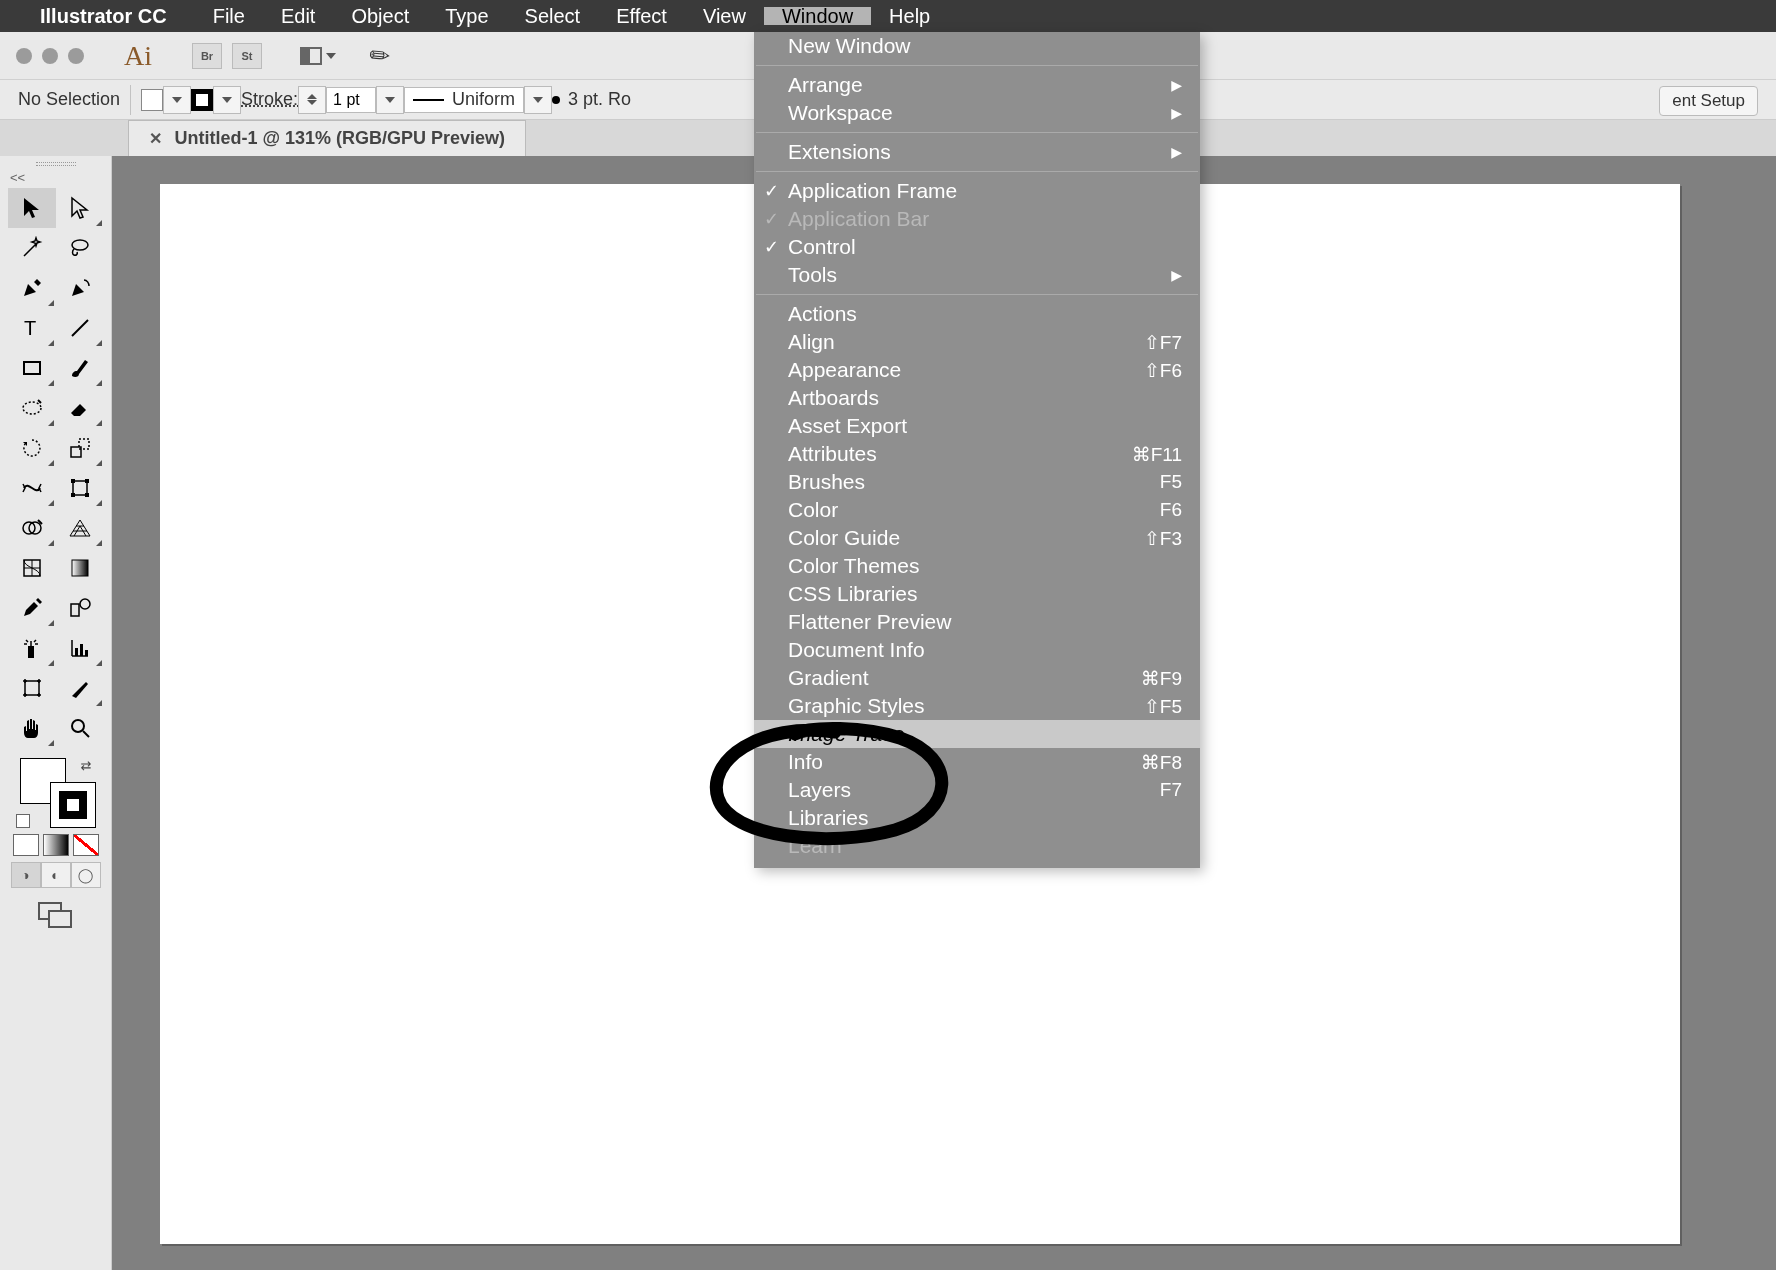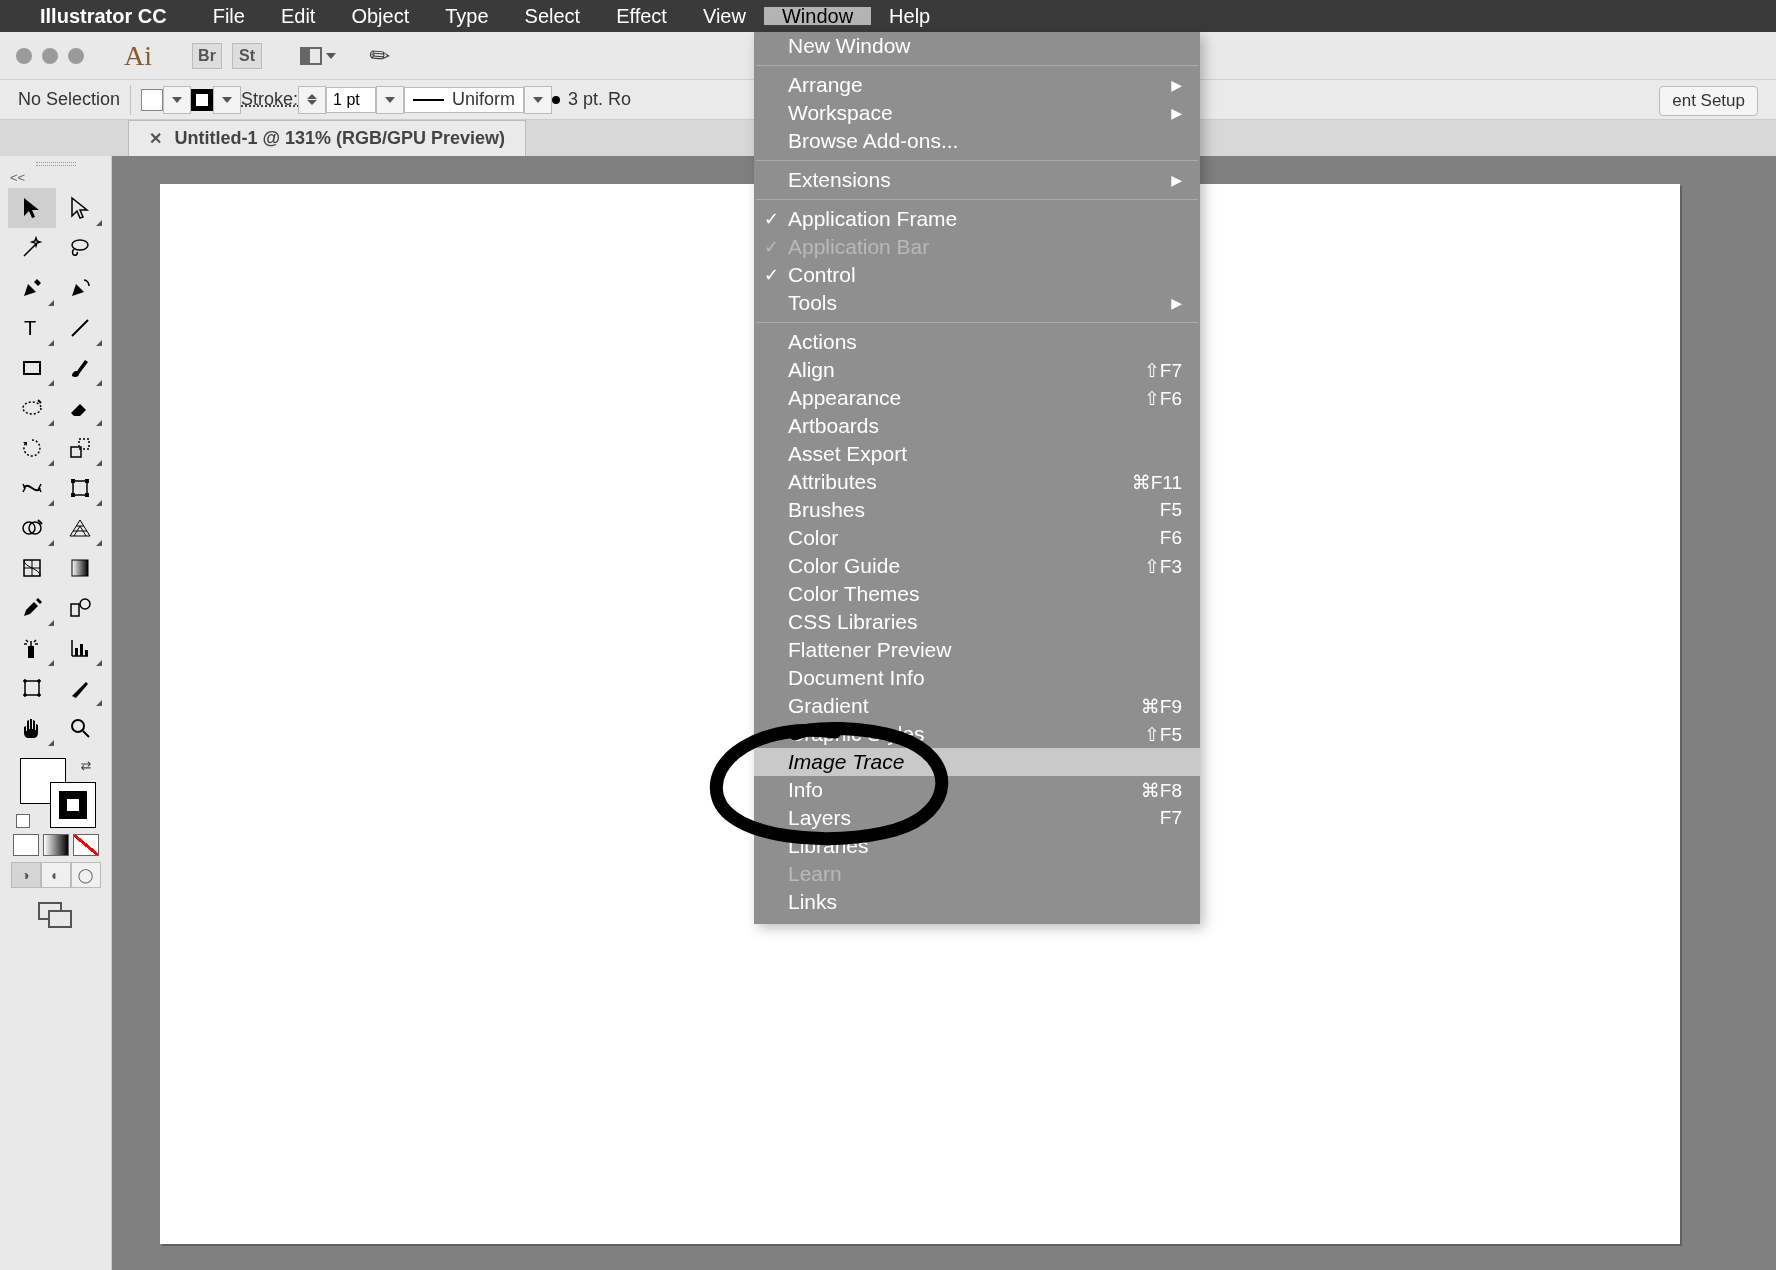--- a/index.html
+++ b/index.html
@@ -10,21 +10,21 @@
   .apple-logo { font-size: 22px; margin-right: 28px; }
   .menubar-app { font-weight: 700; margin-right: 28px; }
   .menubar-item { padding: 0 18px; height: 18px; display:flex; align-items:center; cursor:default;}
   .menubar-item.open { background:#b4b4b4; color:#000; }
 
   
   .appchrome { height:48px; background:#e9e9e9; border-bottom:1px solid #d0d0d0; display:flex; align-items:center; padding:0 16px; gap:10px;}
   .traffic { display:flex; gap:10px; margin-right:30px;}
   .tl { width:16px; height:16px; border-radius:50%; background:#9b9b9b;}
   .ai-logo { font-family: Georgia, serif; font-size:28px; color:#8a5a2a; font-weight:400; margin-right:30px;}
-  .sqbtn { width:30px; height:26px; border:1px solid #bbb; background:#ddd; display:flex; align-items:center; justify-content:center; font-size:16px; font-weight:700; color:#555;}
+  .sqbtn { width:30px; height:26px; border:1px solid #bbb; background:#ddd; display:flex; align-items:center; justify-content:center; font-size:11px; font-weight:700; color:#555;}
   .chromespacer{width:18px;}
   .panel-pick{display:flex;align-items:center;gap:4px;}
   .panel-icon{width:22px;height:18px;border:2px solid #666;position:relative;}
   .panel-icon::before{content:"";position:absolute;left:0;top:0;bottom:0;width:8px;background:#666;}
   .tri-down{width:0;height:0;border-left:5px solid transparent;border-right:5px solid transparent;border-top:6px solid #555;}
   .brush-icon{transform:rotate(-40deg);font-size:24px;color:#333;margin-left:24px;}
 
   
   .controlbar { height:40px; background:#eaeaea; border-bottom:1px solid #ccc; display:flex; align-items:center; padding:0 18px; font-size:18px; color:#333;}
   .ctrl-text{white-space:nowrap;}
@@ -401,23 +401,20 @@
     </div>
     <div class="dd-sep"></div>
     <div class="dd-item">
       <span>Arrange</span>
       <span class="dd-arrow">▶</span>
     </div>
     <div class="dd-item">
       <span>Workspace</span>
       <span class="dd-arrow">▶</span>
     </div>
-    <div class="dd-item">
-      <span>Browse Add-ons...</span>
-    </div>
     <div class="dd-sep"></div>
     <div class="dd-item">
       <span>Extensions</span>
       <span class="dd-arrow">▶</span>
     </div>
     <div class="dd-sep"></div>
     <div class="dd-item">
       <span class="dd-check">✓</span>
       <span>Application Frame</span>
     </div>
@@ -496,23 +493,20 @@
     </div>
     <div class="dd-item">
       <span>Layers</span>
       <span class="dd-short">F7</span>
     </div>
     <div class="dd-item">
       <span>Libraries</span>
     </div>
     <div class="dd-item disabled">
       <span>Learn</span>
-    </div>
-    <div class="dd-item">
-      <span>Links</span>
     </div>
   </div>
 
 <div class="annot">
   <svg viewBox="0 0 260 130">
     <path d="M135 12 C 60 2, 6 40, 18 78 C 30 118, 130 128, 195 110 C 255 92, 258 38, 200 18 C 165 6, 110 6, 95 14" fill="none" stroke="#000" stroke-width="13" stroke-linecap="round"></path>
   </svg>
 </div>
 
 </body></html>

